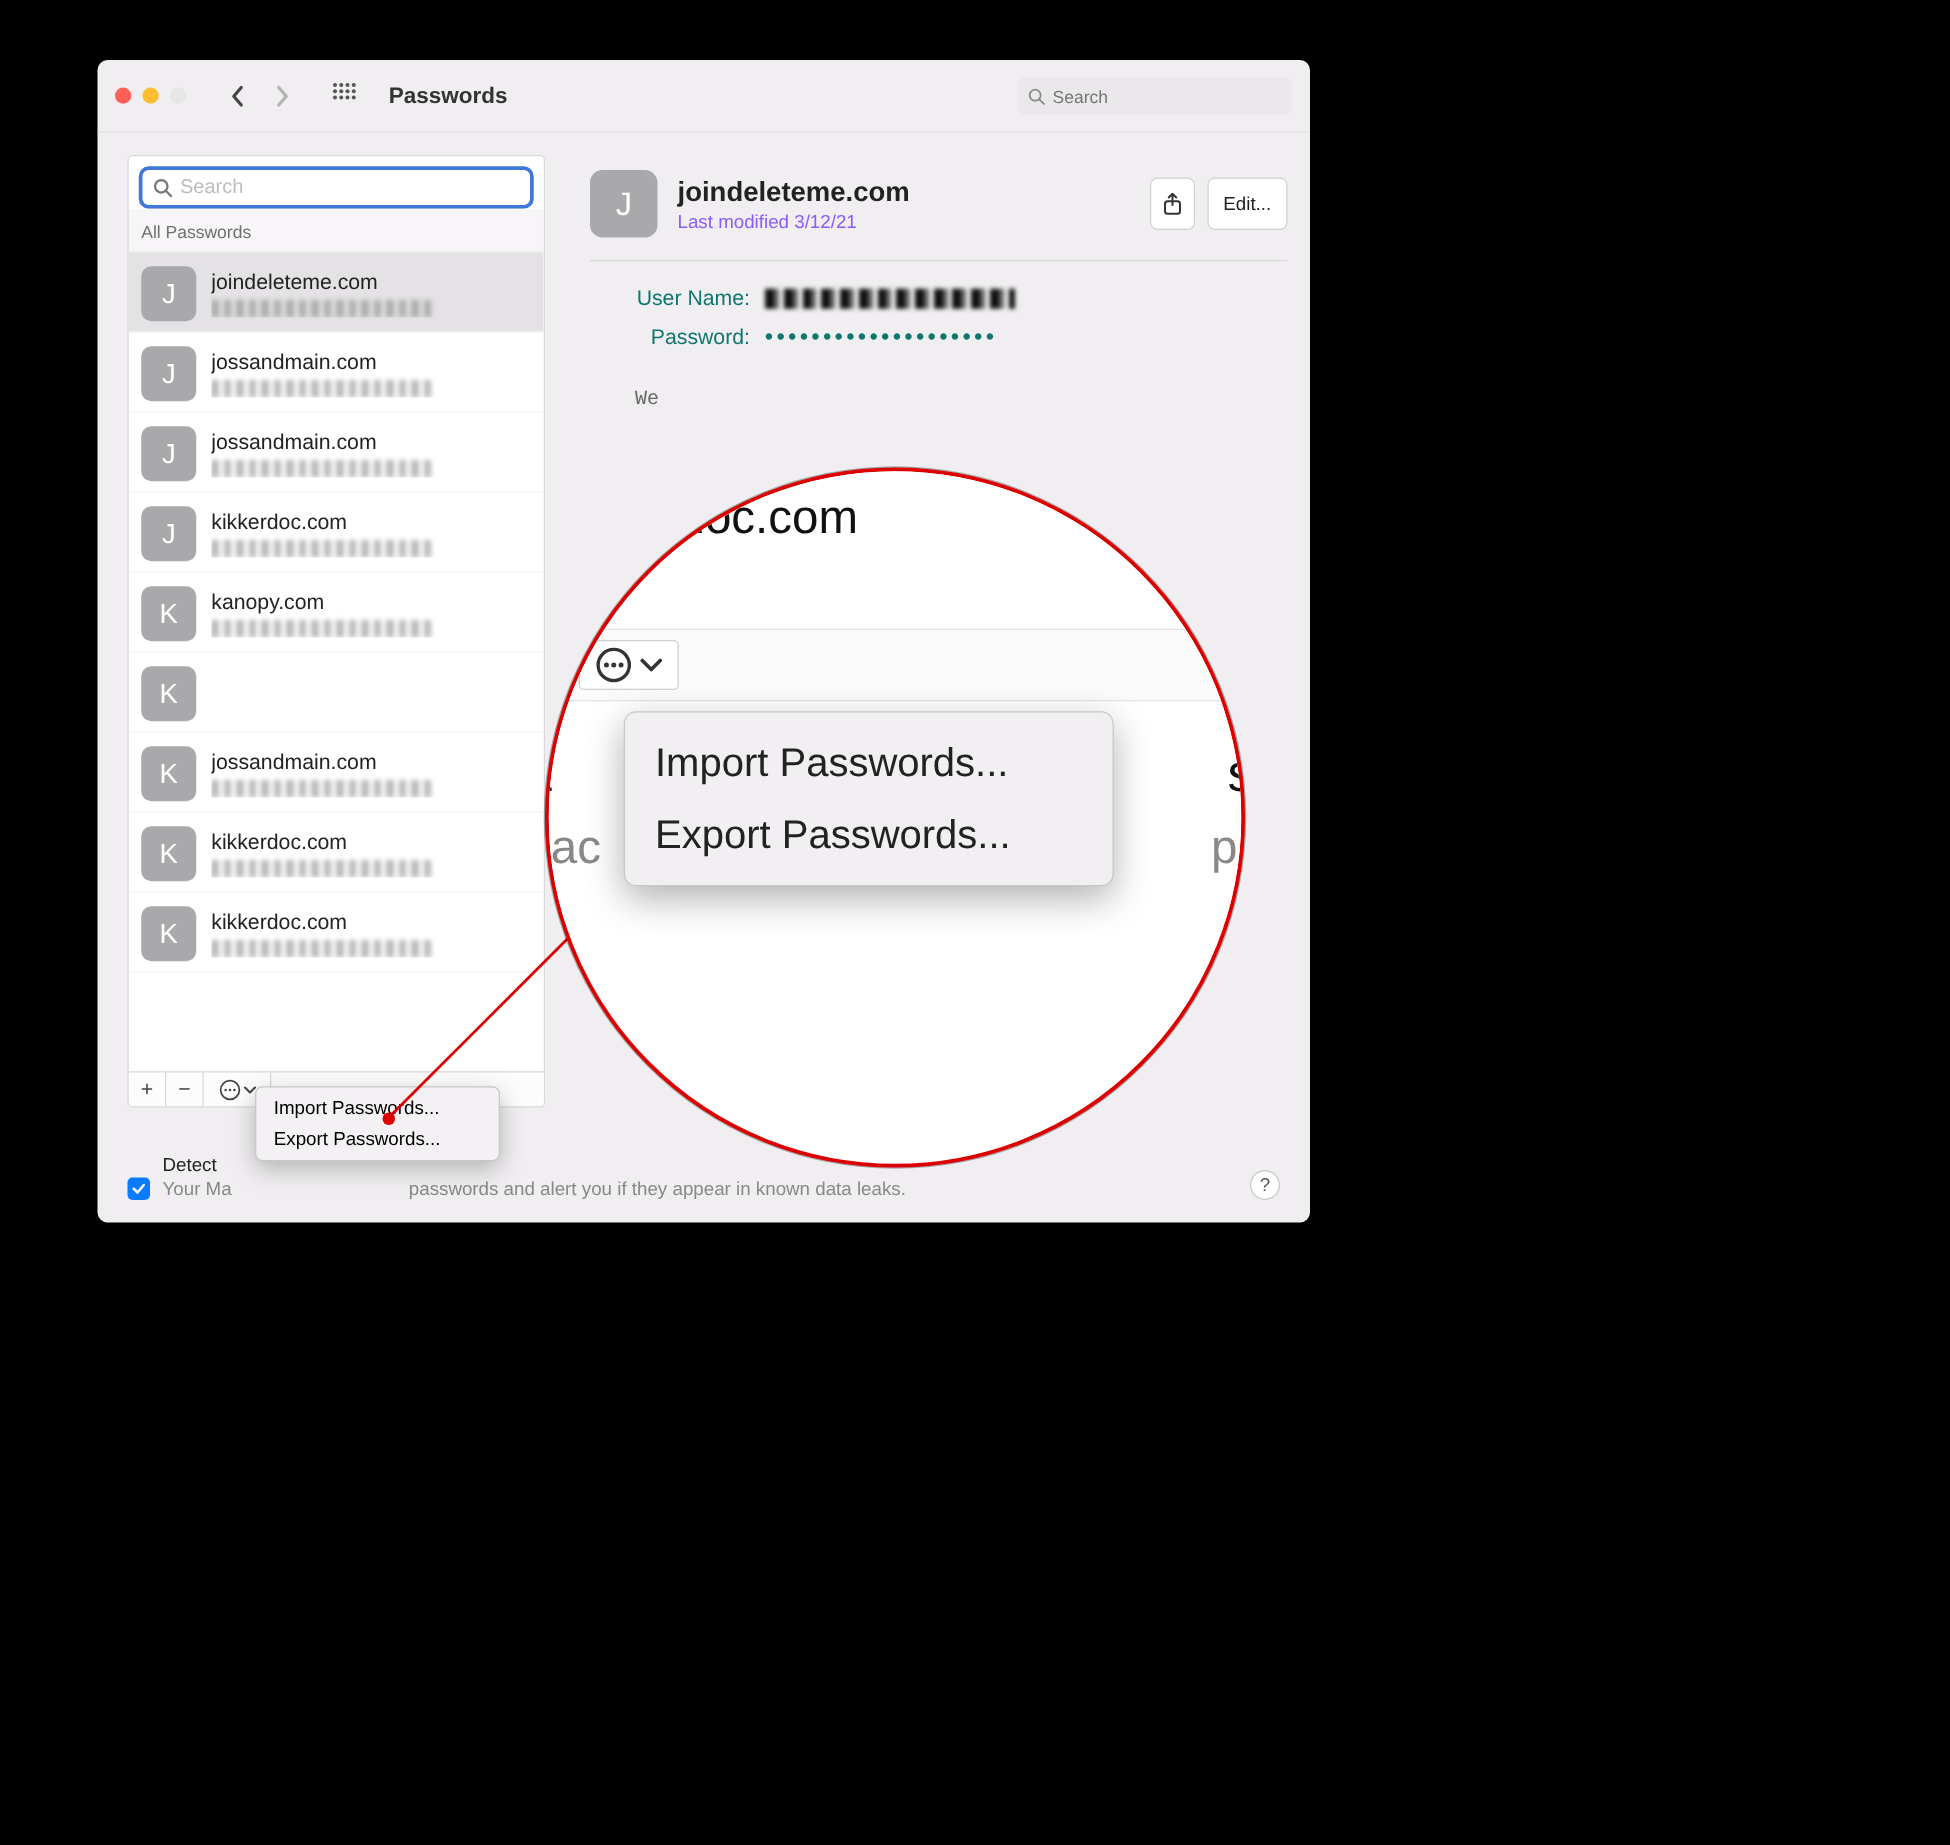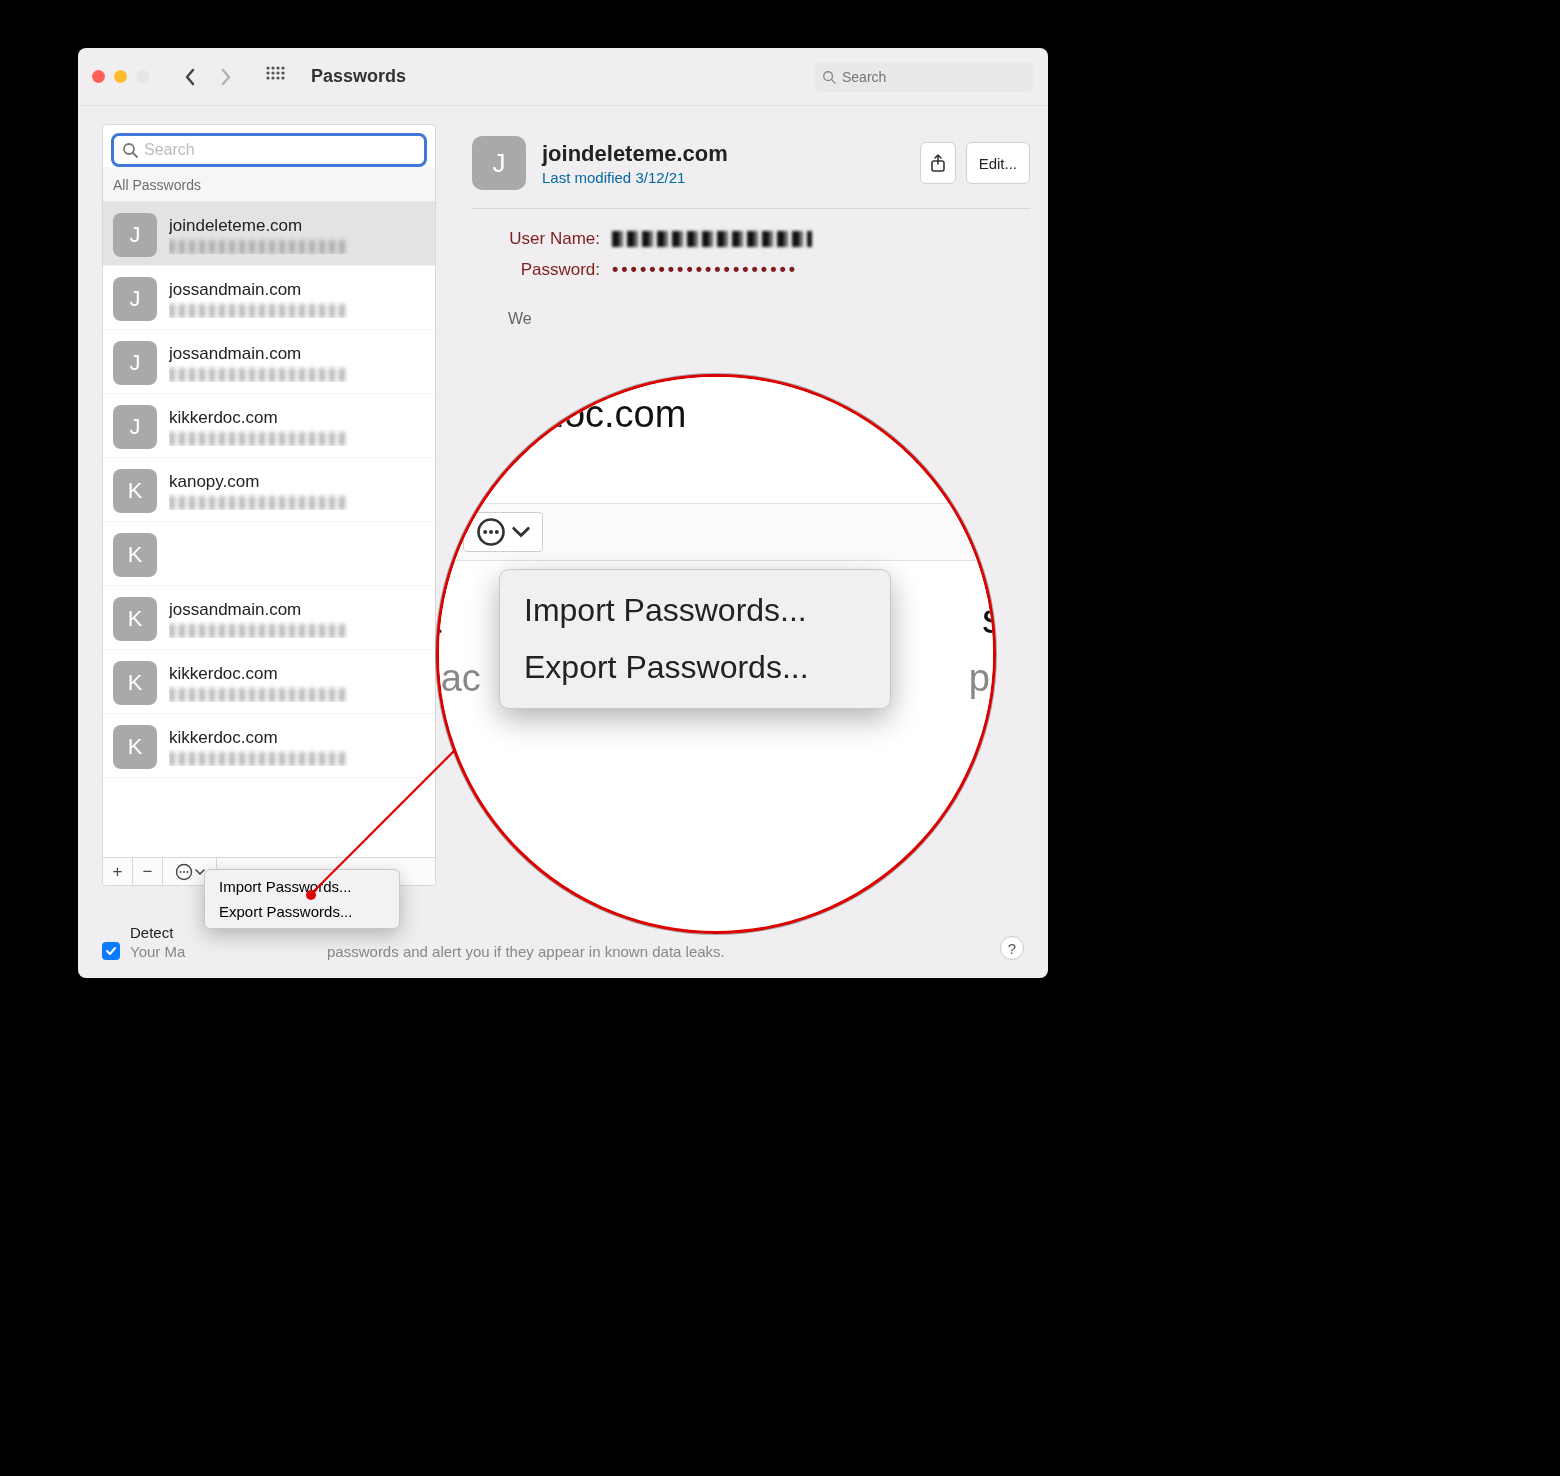--- a/index.html
+++ b/index.html
@@ -101,39 +101,39 @@
   }
   .detail-header {
     display:flex; align-items:center; gap:16px; padding-bottom:18px; border-bottom:1px solid #d9d8d9;
   }
   .detail-avatar {
     width:54px; height:54px; border-radius:10px; background:#a9a9ab; color:#fff;
     display:flex; align-items:center; justify-content:center; font-size:26px;
   }
   .detail-titleblock { flex:1; }
   .detail-title { font-size:22px; font-weight:700; color:#222; }
-  .detail-sub { font-size:15px; color:#0369a1; margin-top:2px; }
+  .detail-sub { font-size:15px; color:#8b5cf6; margin-top:2px; }
   .header-actions { display:flex; gap:10px; }
   .pill-btn {
     background:#fff; border:1px solid #d0d0d0; border-radius:6px; height:42px;
     padding:0 12px; display:flex; align-items:center; justify-content:center; font-size:15px;
     cursor:pointer; color:#222;
   }
   .pill-btn.icon { width:36px; padding:0; }
   .kv { margin-top:20px; padding-left:18px;}
-  .kv-row { display:flex; align-items:center; gap:12px; font-size:17px; color:#7f1d1d; margin-bottom:10px;}
+  .kv-row { display:flex; align-items:center; gap:12px; font-size:17px; color:#0f766e; margin-bottom:10px;}
   .kv-row .label { width:110px; text-align:right; }
   .kv-row .value { flex:1; }
   .redacted {
     height:16px;
     background: repeating-linear-gradient(90deg, #111 0 7px, #666 7px 11px, transparent 11px 15px);
     filter: blur(1.5px); width:200px;
   }
   .dots { letter-spacing:3px; font-weight:bold; font-size:18px;}
-  .kv-web { margin-top:20px; padding-left:36px; color:#666; font-size:16px;}
+  .kv-web { margin-top:20px; padding-left:36px; color:#666; font-size:16px;font-family:Liberation Mono, monospace;}
   .footer-strip {
     position:absolute; left:24px; right:24px; bottom:18px; display:flex; align-items:flex-end; gap:10px;
   }
   .checkbox {
     width:18px; height:18px; border-radius:4px; background:#0a7aff; display:flex;
     align-items:center; justify-content:center; flex-shrink:0; margin-top:2px;
   }
   .footer-text .t1 { font-size:15px; color:#222; }
   .footer-text .t2 { font-size:15px; color:#888; margin-top:2px;}
   .help-btn {

